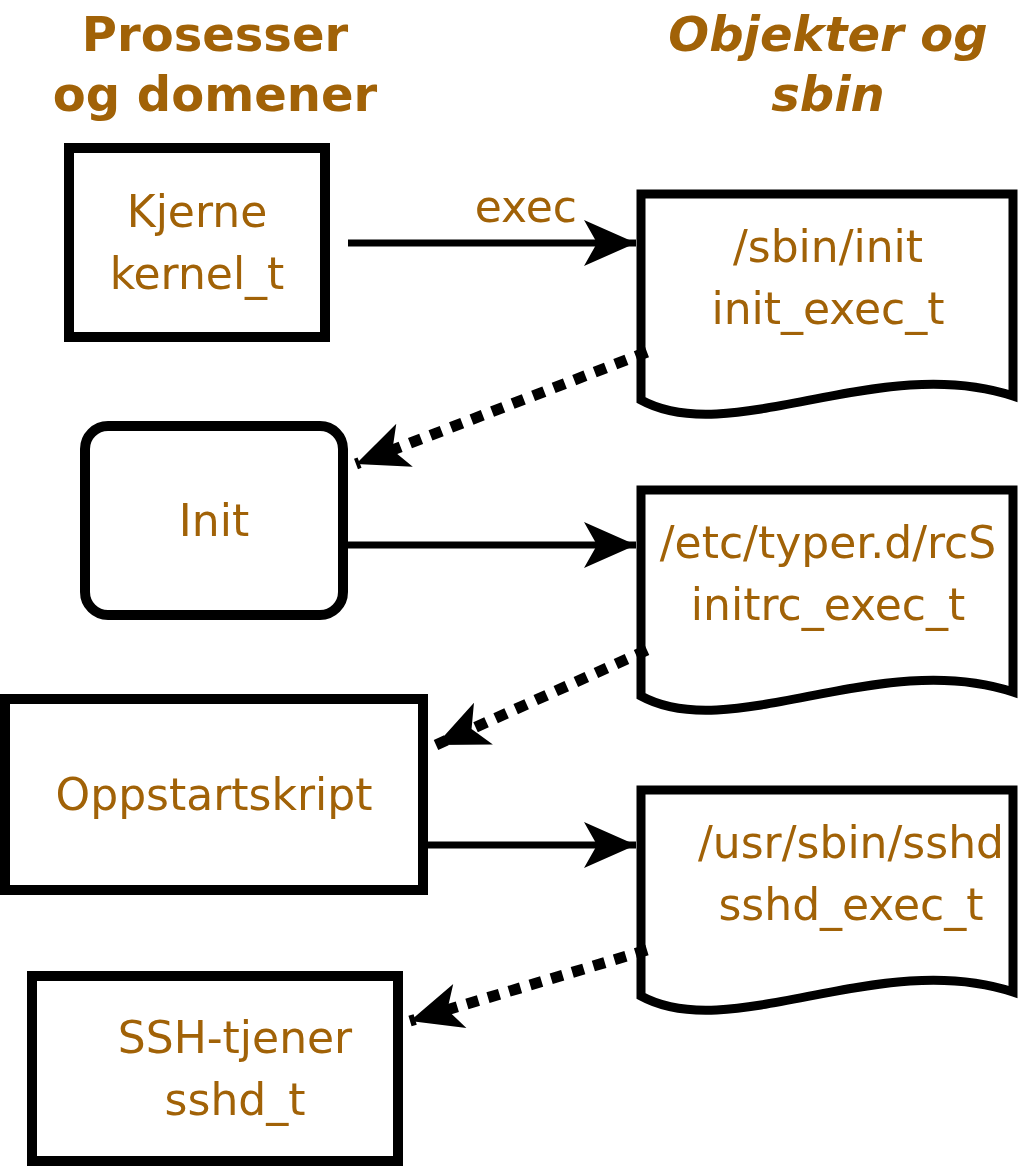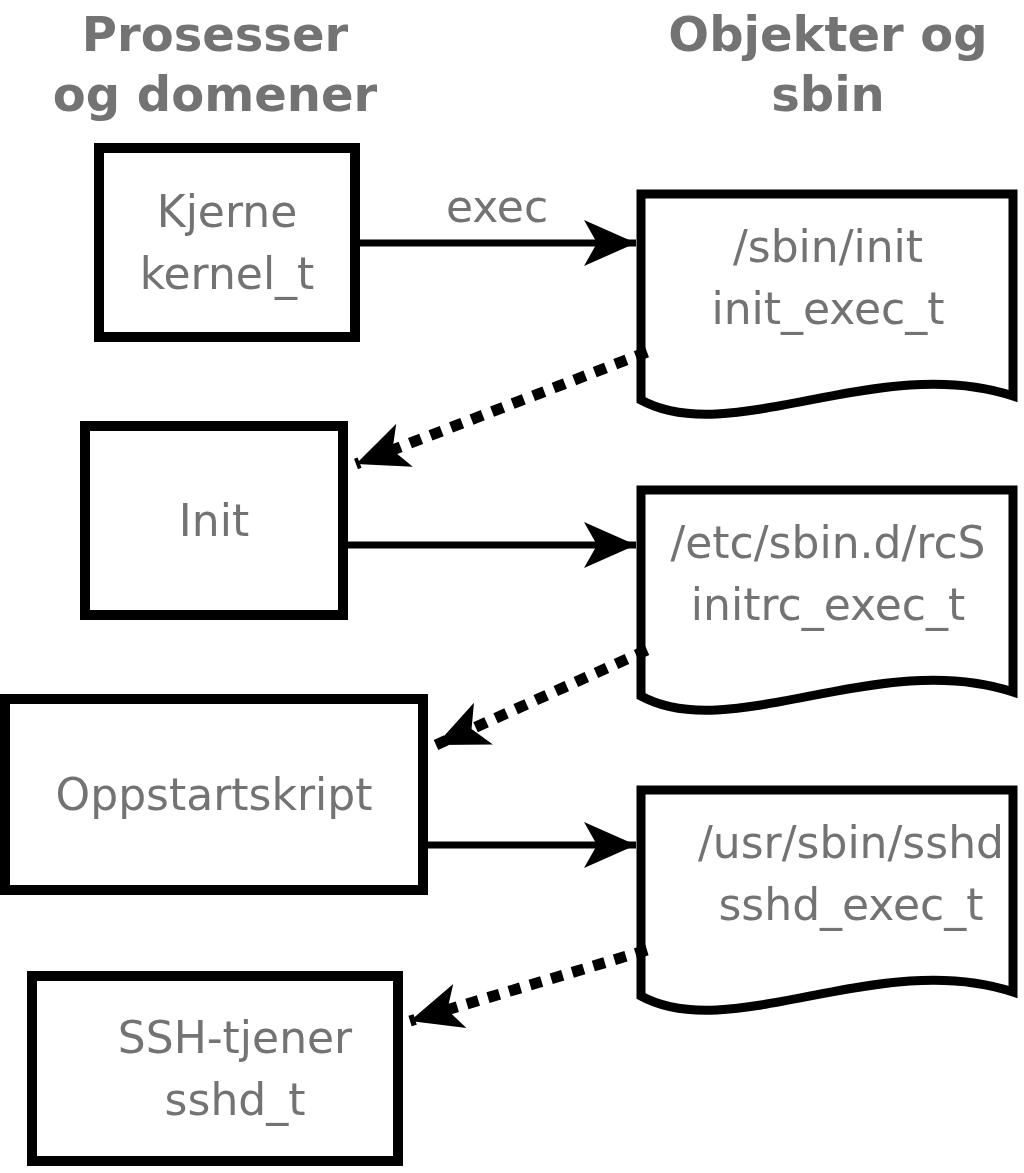--- a/index.html
+++ b/index.html
@@ -6,59 +6,59 @@
     margin: 0;
     padding: 0;
     background: #ffffff;
   }
   .canvas {
     position: relative;
     width: 1024px;
     height: 1173px;
     background: #ffffff;
     font-family: "DejaVu Sans", sans-serif;
-    color: #737373;
+    color: #a16207;
     overflow: hidden;
   }
   .artwork {
     position: absolute;
     left: 0;
     top: 0;
     z-index: 1;
   }
   .col-header {
     position: absolute;
     top: 4px;
     width: 380px;
     text-align: center;
     font-weight: bold;
     font-size: 48px;
     line-height: 60px;
     z-index: 2;
   }
   .col-header span { display: block; }
   .hdr-left  { left: 25px; }
-  .hdr-right { left: 638px; }
+  .hdr-right { left: 638px; font-style: italic; }
   .node {
     position: absolute;
     box-sizing: border-box;
     border: 10px solid #000000;
     background: #ffffff;
     display: flex;
     flex-direction: column;
     align-items: center;
     justify-content: center;
     text-align: center;
     font-size: 44px;
     line-height: 62px;
     z-index: 2;
   }
   .node span { display: block; }
-  .box-kernel { left: 94px;  top: 143px; width: 266px; height: 199px; }
-  .box-init   { left: 80px;  top: 421px; width: 268px; height: 199px; }
+  .box-kernel { left: 64px;  top: 143px; width: 266px; height: 199px; }
+  .box-init   { left: 80px;  top: 421px; width: 268px; height: 199px; border-radius: 28px; }
   .box-initrc { left: 0px;   top: 694px; width: 428px; height: 201px; gap: 48px; }
   .box-sshd   { left: 27px;  top: 971px; width: 376px; height: 195px; padding-left: 40px; }
   .doc-label {
     position: absolute;
     left: 645px;
     width: 366px;
     display: flex;
     flex-direction: column;
     align-items: center;
     text-align: center;
@@ -68,21 +68,21 @@
   }
   .doc-label span { display: block; }
   .doc1-label { top: 216px; }
   .doc2-label { top: 512px; }
   .doc3-label { top: 812px; padding-left: 23px; }
   .edge-label {
     position: absolute;
     left: 417px;
     top: 183px;
     width: 160px;
-    text-align: center;
+    text-align: right;
     font-size: 44px;
     line-height: 48px;
     z-index: 2;
   }
   .doc-shape {
     fill: #ffffff;
     stroke: #000000;
     stroke-width: 9;
     stroke-linejoin: miter;
   }
@@ -145,21 +145,21 @@
   <div class="node box-sshd">
     <span>SSH-tjener</span>
     <span>sshd_t</span>
   </div>
 
   <div class="doc-label doc1-label">
     <span>/sbin/init</span>
     <span>init_exec_t</span>
   </div>
   <div class="doc-label doc2-label">
-    <span>/etc/sbin.d/rcS</span>
+    <span>/etc/typer.d/rcS</span>
     <span>initrc_exec_t</span>
   </div>
   <div class="doc-label doc3-label">
     <span>/usr/sbin/sshd</span>
     <span>sshd_exec_t</span>
   </div>
 
   <div class="edge-label">exec</div>
 
 </div>

